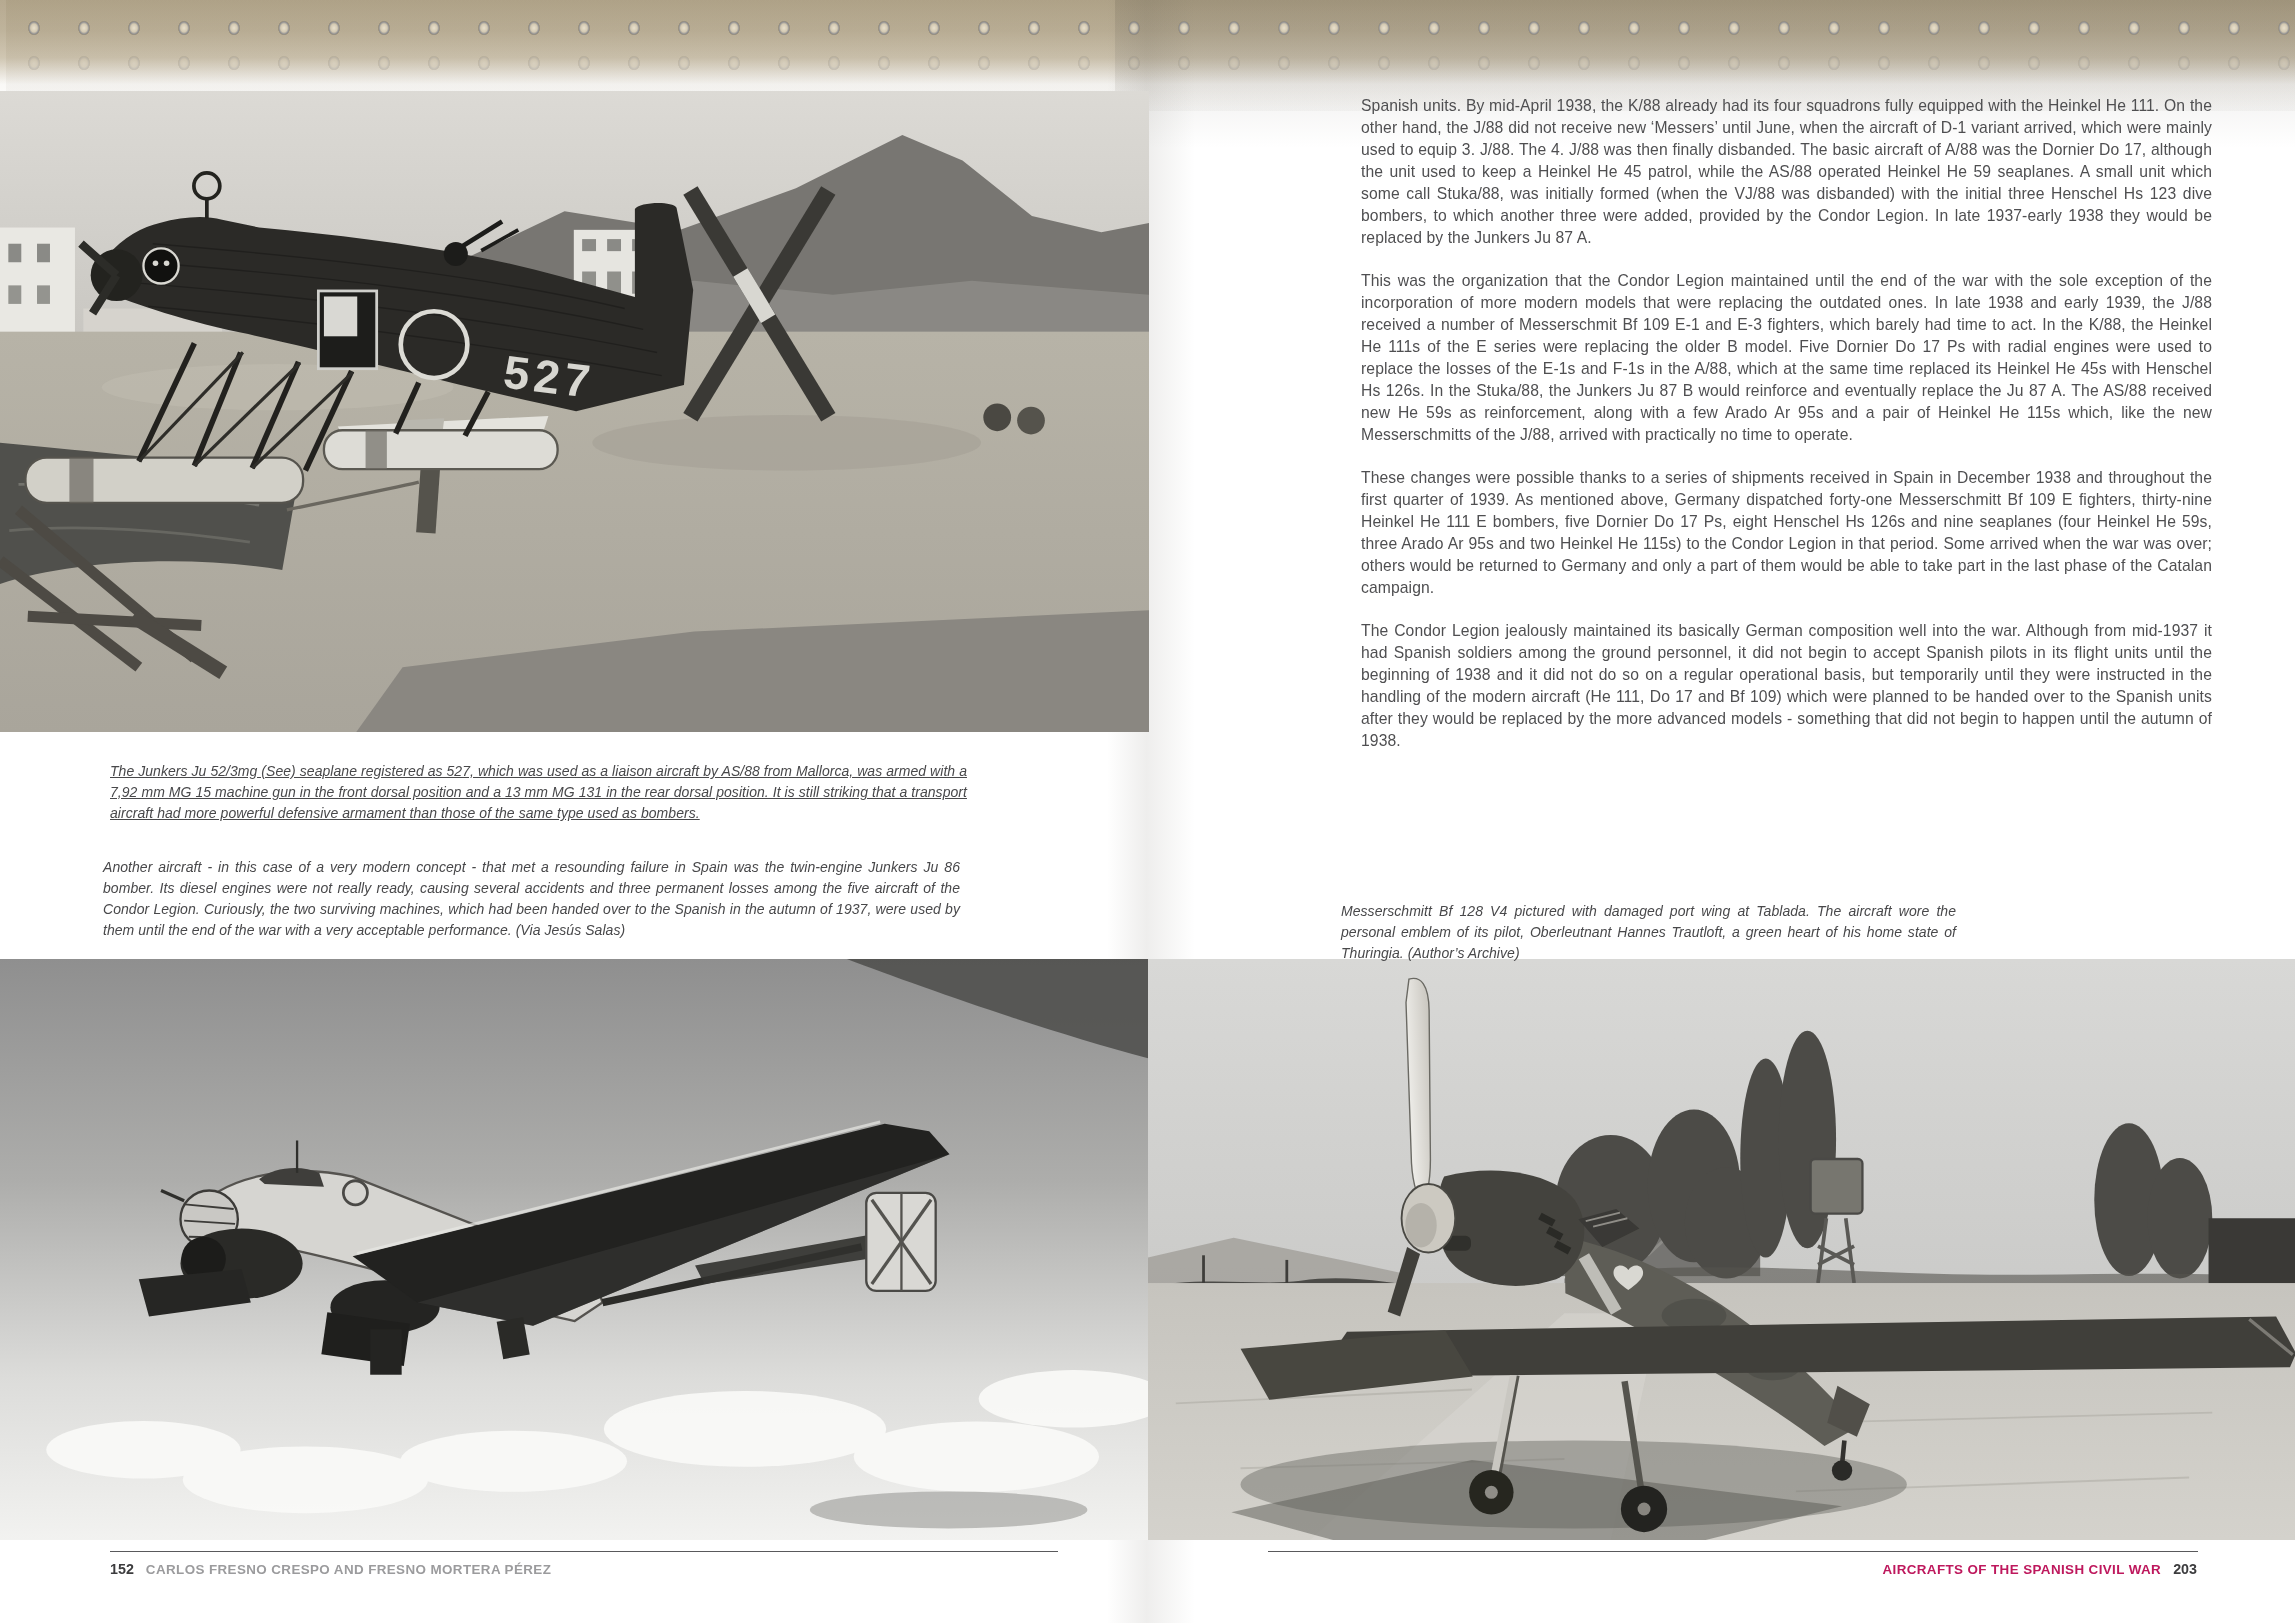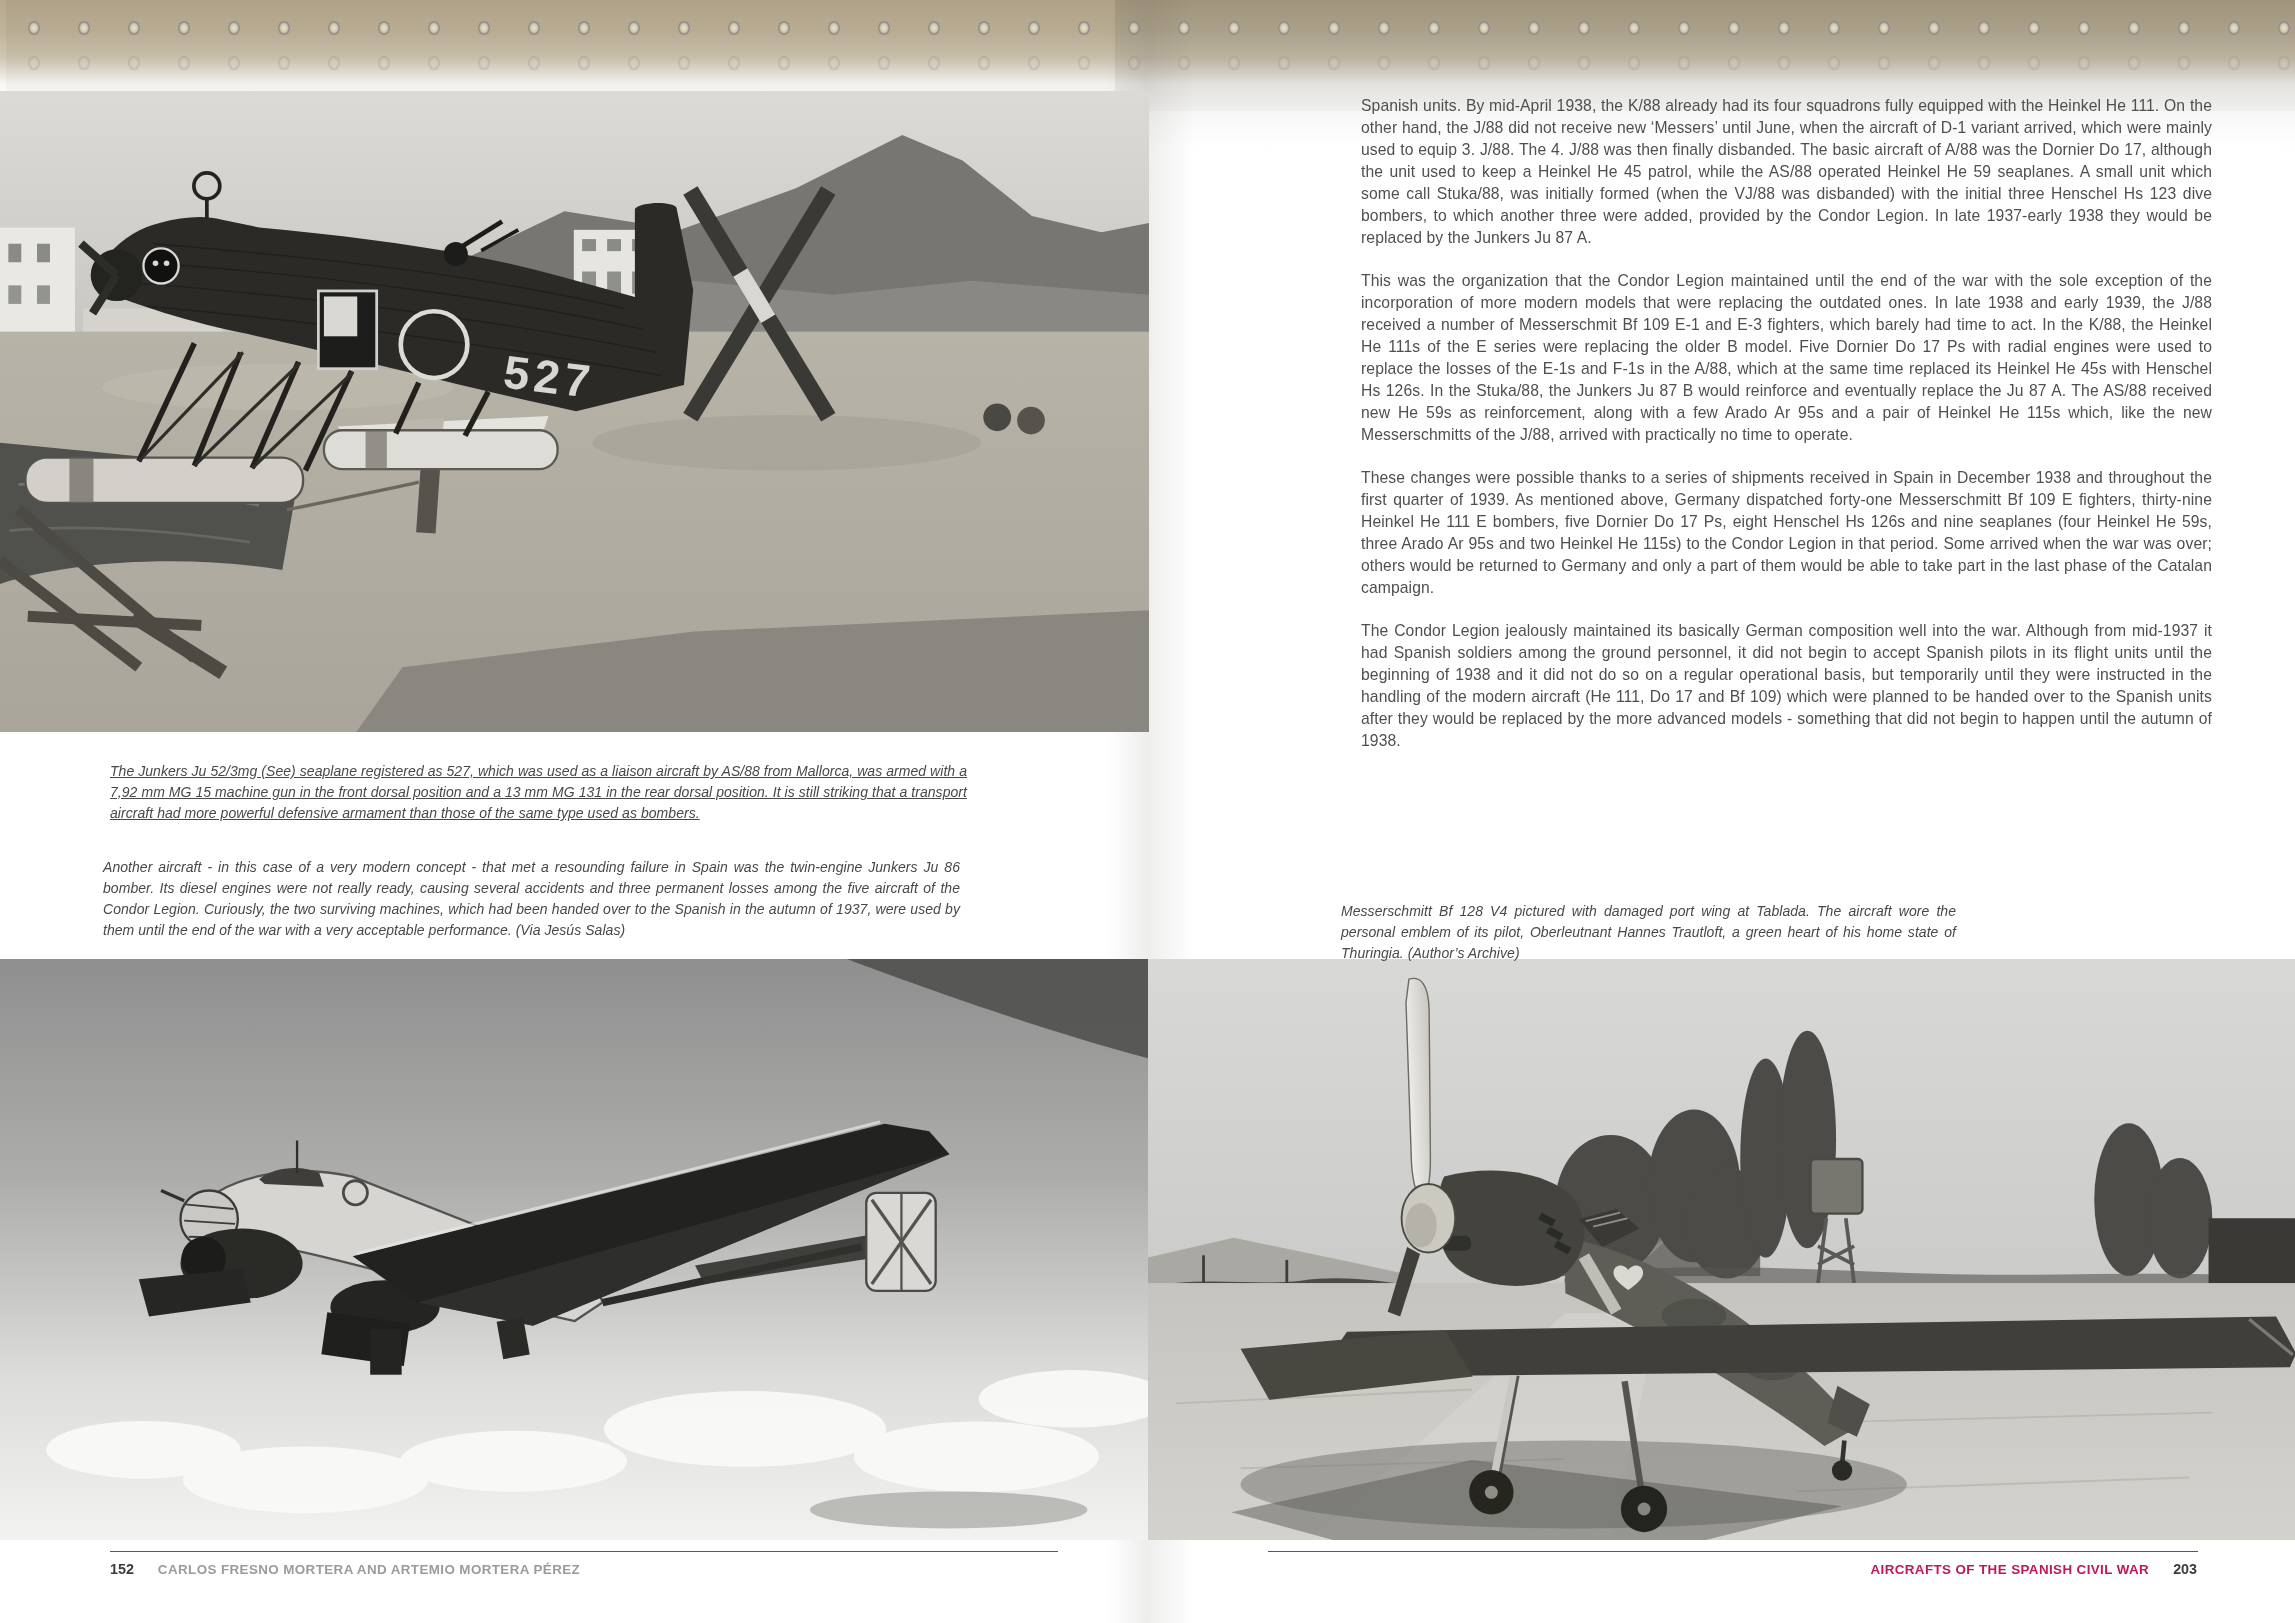--- a/index.html
+++ b/index.html
@@ -47,21 +47,21 @@
     color:#48484a;text-align:justify;letter-spacing:0.05px;
   }
   #cap-ju52{left:110px;top:761px;width:857px;text-decoration:underline;}
   #cap-ju86{left:103px;top:857px;width:857px;font-style:italic;}
   #cap-bf109{left:1341px;top:901px;width:615px;}
   
   .rule{position:absolute;height:1.4px;background:#59595b;}
   #rule-left{left:110px;top:1551px;width:948px;}
   #rule-right{left:1268px;top:1551px;width:930px;}
   .footer{
-    position:absolute;top:1561px;display:flex;align-items:baseline;gap:24px;
+    position:absolute;top:1561px;display:flex;align-items:baseline;gap:12px;
     font-size:13.4px;letter-spacing:0.4px;white-space:nowrap;
   }
   #footer-left{left:110px;}
   #footer-right{right:98px;}
   .pageno{font-weight:bold;font-size:14.3px;color:#3c3c3e;letter-spacing:0;}
   .muted{color:#9b9b9d;font-weight:bold;}
   .booktitle{color:#be185d;font-weight:bold;}
 </style>
 </head>
 <body>
@@ -362,21 +362,21 @@
 
   <div id="cap-ju52" class="caption">The Junkers Ju 52/3mg (See) seaplane registered as 527, which was used as a liaison aircraft by AS/88 from Mallorca, was armed with a 7,92 mm MG 15 machine gun in the front dorsal position and a 13 mm MG 131 in the rear dorsal position. It is still striking that a transport aircraft had more powerful defensive armament than those of the same type used as bombers.</div>
   <div id="cap-ju86" class="caption">Another aircraft - in this case of a very modern concept - that met a resounding failure in Spain was the twin-engine Junkers Ju 86 bomber. Its diesel engines were not really ready, causing several accidents and three permanent losses among the five aircraft of the Condor Legion. Curiously, the two surviving machines, which had been handed over to the Spanish in the autumn of 1937, were used by them until the end of the war with a very acceptable performance. (Via Jesús Salas)</div>
   <div id="cap-bf109" class="caption">Messerschmitt Bf 128 V4 pictured with damaged port wing at Tablada. The aircraft wore the personal emblem of its pilot, Oberleutnant Hannes Trautloft, a green heart of his home state of Thuringia. (Author’s Archive)</div>
 
   <div id="rule-left" class="rule"></div>
   <div id="rule-right" class="rule"></div>
 
   <div id="footer-left" class="footer">
     <span class="pageno">152</span>
-    <span class="muted">CARLOS FRESNO MORTERA AND ARTEMIO MORTERA PÉREZ</span>
+    <span class="muted">CARLOS FRESNO CRESPO AND FRESNO MORTERA PÉREZ</span>
   </div>
 
   <div id="footer-right" class="footer">
     <span class="booktitle">AIRCRAFTS OF THE SPANISH CIVIL WAR</span>
     <span class="pageno">203</span>
   </div>
 
 </div>
 
 

